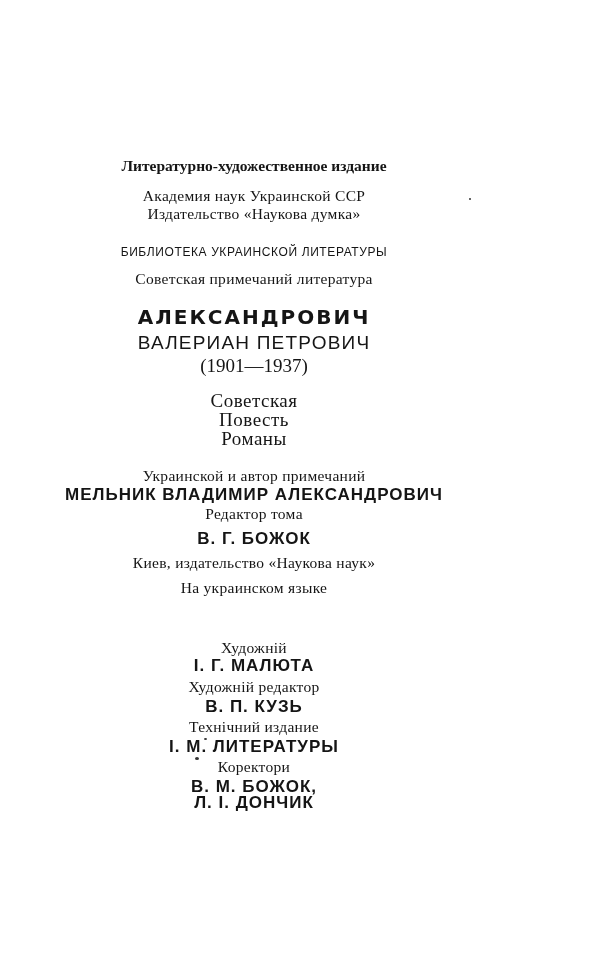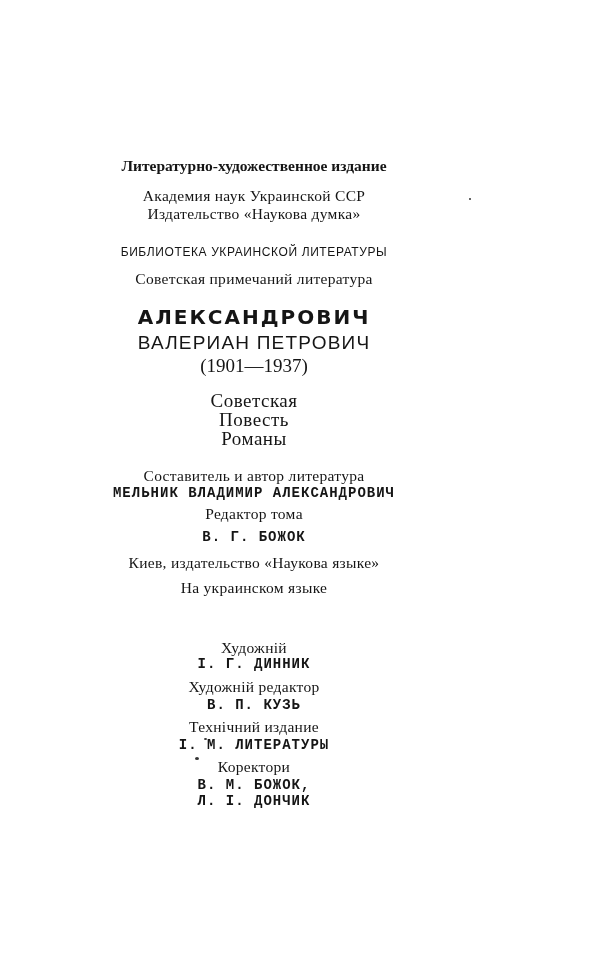--- a/index.html
+++ b/index.html
@@ -12,22 +12,22 @@
       font-family: "Liberation Serif", "DejaVu Serif", serif;
       line-height: 1;
     }
     .small { font-size: 15.5px; }
     .small.wide { letter-spacing: 0.3px; text-align: center; }
     .caps-sans {
       font-family: "Liberation Sans", "DejaVu Sans", sans-serif;
       font-size: 12px; letter-spacing: 0.6px; margin-top: 8px;
     }
     .caps-bold {
-      font-family: Liberation Mono, monospace;
-      font-weight: bold; font-size: 14px; letter-spacing: 1px;
+      font-family: Liberation Sans, sans-serif;
+      font-weight: bold; font-size: 17px; letter-spacing: 1px;
     }
     .title {
       font-family: "DejaVu Sans", "Liberation Sans", sans-serif;
       font-weight: bold; font-size: 20px; letter-spacing: 2px;
     }
     .subtitle {
       font-family: Liberation Sans, sans-serif;
       font-size: 19px; letter-spacing: 1.2px; text-align: center;
     }
     .years { font-size: 19px; }
@@ -46,30 +46,30 @@
   <div class="ln small wide" style="top:271px">Советская примечаний литература</div>
 
   <div class="ln title" style="top:307px">АЛЕКСАНДРОВИЧ</div>
   <div class="ln subtitle" style="top:333px">ВАЛЕРИАН ПЕТРОВИЧ</div>
   <div class="ln years" style="top:356px">(1901—1937)</div>
 
   <div class="ln genre" style="top:391px">Советская</div>
   <div class="ln genre" style="top:410px">Повесть</div>
   <div class="ln genre" style="top:429px">Романы</div>
 
-  <div class="ln small wide" style="top:468px">Составитель и автор литература</div>
+  <div class="ln small wide" style="top:468px">Украинской и автор примечаний</div>
   <div class="ln caps-bold" style="top:486px">МЕЛЬНИК ВЛАДИМИР АЛЕКСАНДРОВИЧ</div>
   <div class="ln small wide" style="top:506px">Редактор тома</div>
   <div class="ln caps-bold" style="top:530px">В. Г. БОЖОК</div>
-  <div class="ln small wide" style="top:555px">Киев, издательство «Наукова языке»</div>
+  <div class="ln small wide" style="top:555px">Киев, издательство «Наукова наук»</div>
   <div class="ln small wide" style="top:580px">На украинском языке</div>
 
   <div>
     <div class="ln small wide" style="top:640px">Художній</div>
-    <div class="ln caps-bold" style="top:657px">І. Г. ДИННИК</div>
+    <div class="ln caps-bold" style="top:657px">І. Г. МАЛЮТА</div>
     <div class="ln small wide" style="top:679px">Художній редактор</div>
     <div class="ln caps-bold" style="top:698px">В. П. КУЗЬ</div>
     <div class="ln small wide" style="top:719px">Технічний издание</div>
     <div class="ln caps-bold" style="top:738px">І. М. ЛИТЕРАТУРЫ</div>
     <div class="ln small wide" style="top:759px">Коректори</div>
     <div class="ln caps-bold" style="top:778px">В. М. БОЖОК,</div>
     <div class="ln caps-bold" style="top:794px">Л. І. ДОНЧИК</div>
   </div>
 
   <div class="speck" style="left:469px;top:198px;width:2px;height:2px"></div>

